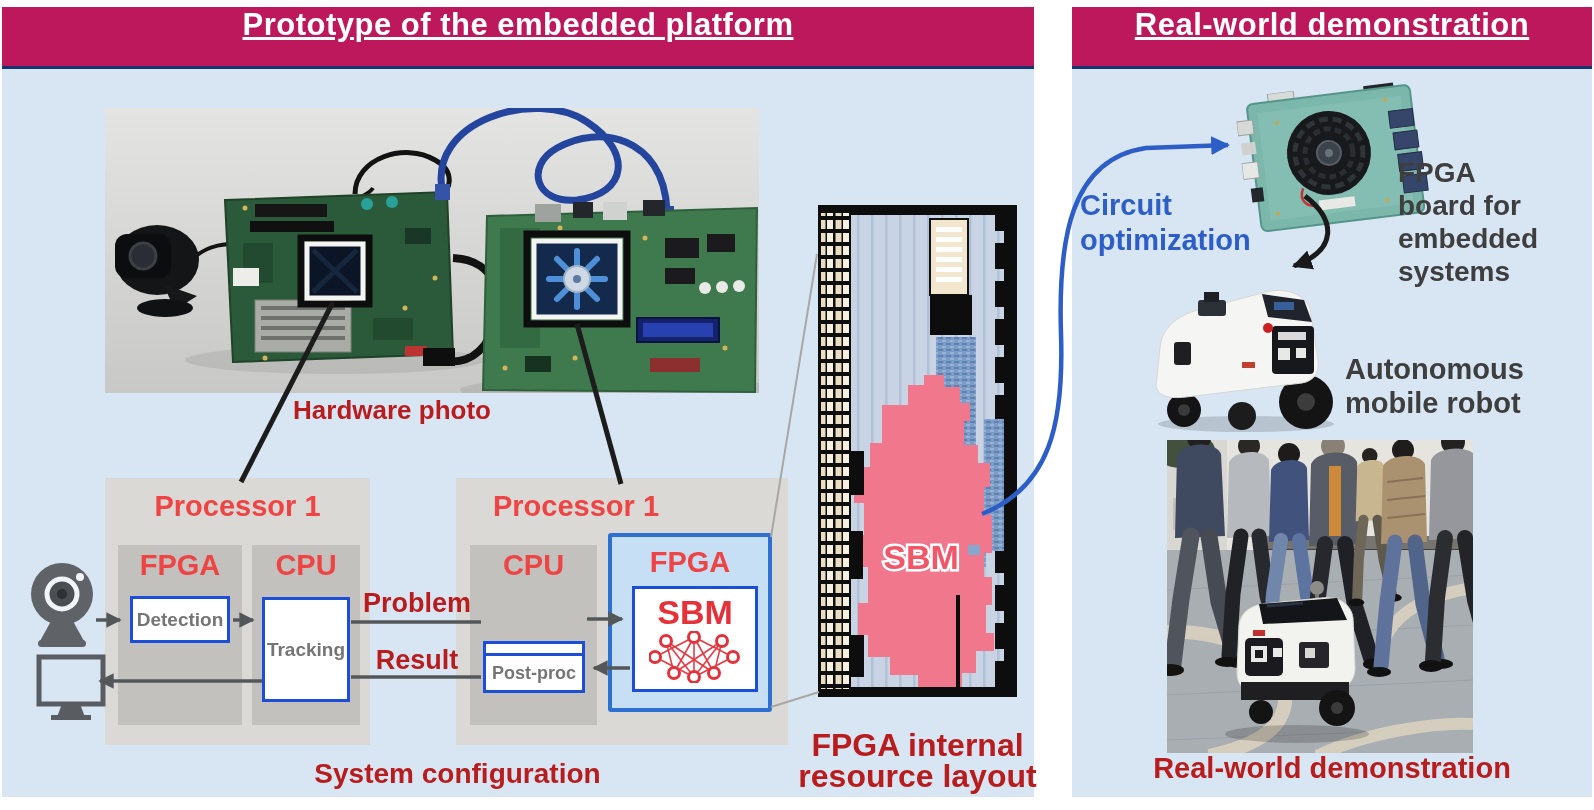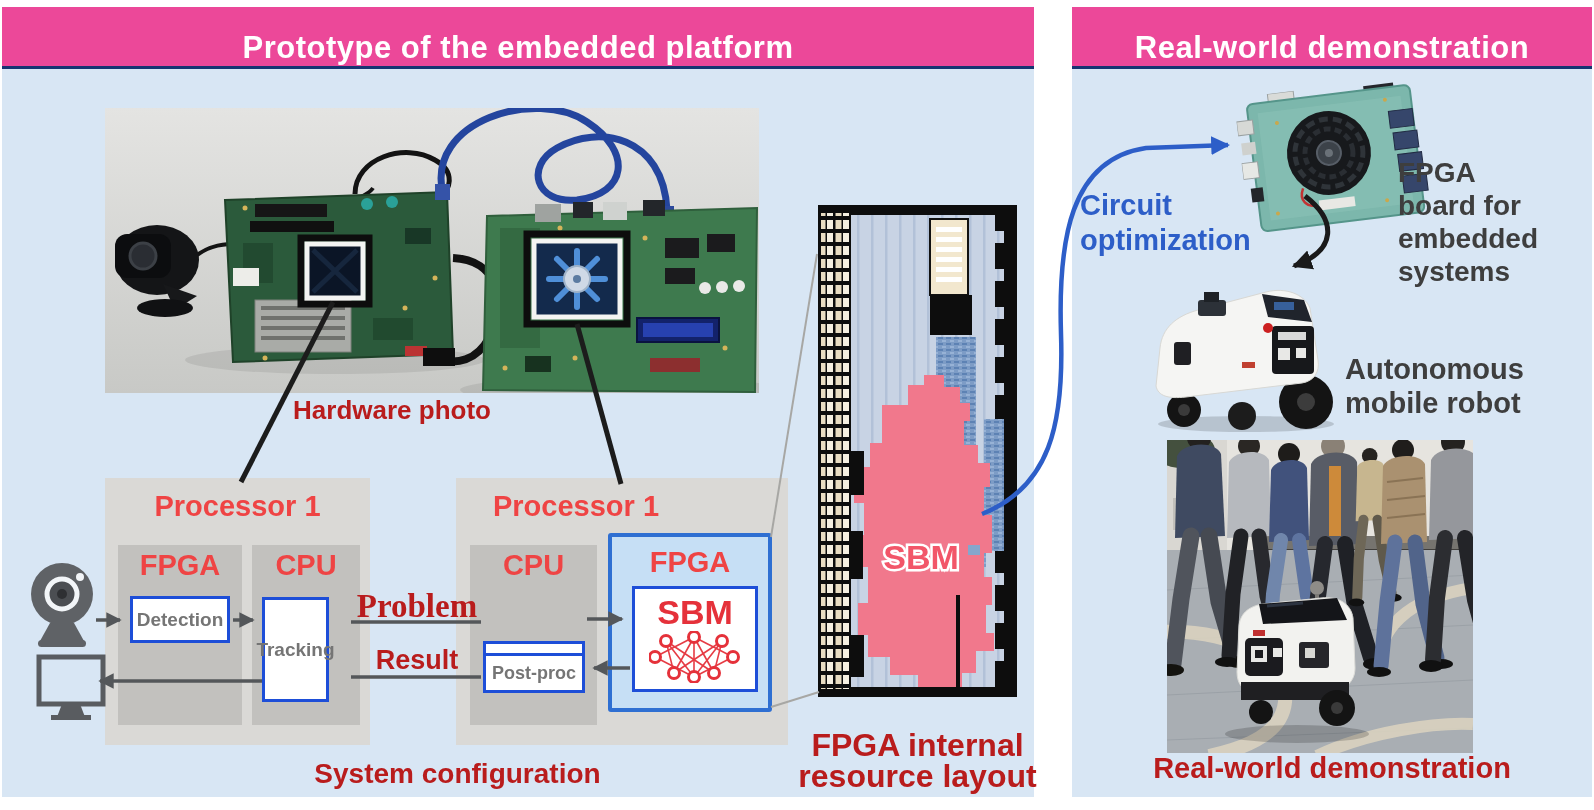--- a/index.html
+++ b/index.html
@@ -1,20 +1,20 @@
 <!DOCTYPE html>
 <html><head>
 <meta charset="utf-8">
 <style>
   html,body{margin:0;padding:0;width:1594px;height:810px;background:#ffffff;overflow:hidden;
     font-family:"Liberation Sans",sans-serif;}
   .abs{position:absolute;}
   .panel{background:#d8e6f4;}
-  .hdr{background:#ec4899;color:#ffffff;display:flex;align-items:flex-end;justify-content:center;
-    font-size:31px;font-weight:600;letter-spacing:.5px;border-bottom:3px solid #173471;box-sizing:border-box;}
+  .hdr{background:#be185d;color:#ffffff;display:flex;align-items:flex-start;justify-content:center;
+    font-size:31px;font-weight:600;letter-spacing:.5px;border-bottom:3px solid #173471;box-sizing:border-box;text-decoration:underline;}
   .cap{font-weight:bold;color:#b91c1c;text-align:center;}
   .pre{white-space:pre-line;}
   .blk{background:#dad9d6;}
   .sub{background:#c2c1be;}
   .blk-label{color:#ef4444;font-weight:bold;text-align:center;}
   .wbox{background:#ffffff;border:3px solid #1d4ed8;box-sizing:border-box;display:flex;
     align-items:center;justify-content:center;color:#757575;font-weight:bold;}
   svg{display:block;}
 </style>
 </head>
@@ -148,21 +148,21 @@
 <div class="abs blk-label" style="left:105px;top:490px;width:265px;font-size:29px;">Processor 1</div>
 <div class="abs blk-label" style="left:456px;top:490px;width:240px;font-size:29px;">Processor 1</div>
 <div class="abs blk-label" style="left:118px;top:549px;width:124px;font-size:29px;">FPGA</div>
 <div class="abs blk-label" style="left:252px;top:549px;width:108px;font-size:29px;">CPU</div>
 <div class="abs blk-label" style="left:470px;top:549px;width:127px;font-size:29px;">CPU</div>
 <div class="abs blk-label" style="left:608px;top:546px;width:164px;font-size:29px;">FPGA</div>
 
 <div class="abs wbox" style="left:130px;top:596px;width:100px;height:47px;font-size:19px;">
   <span>Detection</span>
 </div>
-<div class="abs wbox" style="left:262px;top:597px;width:67px;height:105px;font-size:19px;">
+<div class="abs wbox" style="left:262px;top:597px;width:88px;height:105px;font-size:19px;">
   <span>Tracking</span>
 </div>
 <div class="abs wbox" style="left:483px;top:596px;width:102px;height:46px;font-size:18px;margin-top:45px;">
   <span>Pre-proc</span>
 </div>
 <div class="abs wbox" style="left:483px;top:653px;width:102px;height:40px;font-size:18px;">
   <span>Post-proc</span>
 </div>
 
 <div class="abs wbox" style="left:632px;top:586px;width:126px;height:106px;flex-direction:column;gap:2px;">
@@ -189,21 +189,21 @@
         <circle cx="73" cy="10" r="5.5"></circle>
       <circle cx="6" cy="26" r="5.5"></circle>
         <circle cx="84" cy="26" r="5.5"></circle>
       <circle cx="25" cy="42" r="5.5"></circle>
         <circle cx="45" cy="46" r="5.5"></circle>
         <circle cx="65" cy="42" r="5.5"></circle>
     </g>
   </svg>
 </div>
 
-<div class="abs cap" style="left:350px;top:588px;width:134px;font-size:33px;font-family:Liberation Serif, serif;">Problem</div>
+<div class="abs cap" style="left:350px;top:588px;width:134px;font-size:27px;">Problem</div>
 <div class="abs cap" style="left:352px;top:645px;width:130px;font-size:27px;">Result</div>
 
 <div class="abs cap" style="left:242px;top:395px;width:300px;font-size:26px;">Hardware photo</div>
 <div class="abs cap" style="left:290px;top:758px;width:335px;font-size:28px;">System configuration</div>
 <div class="abs cap pre" style="left:795px;top:730px;width:245px;font-size:32px;line-height:31px;">FPGA internal
 resource layout</div>
 
 <div class="abs" style="left:818px;top:205px;width:199px;height:492px;">
 <svg width="199" height="492" viewBox="0 0 199 492">
   <defs>

